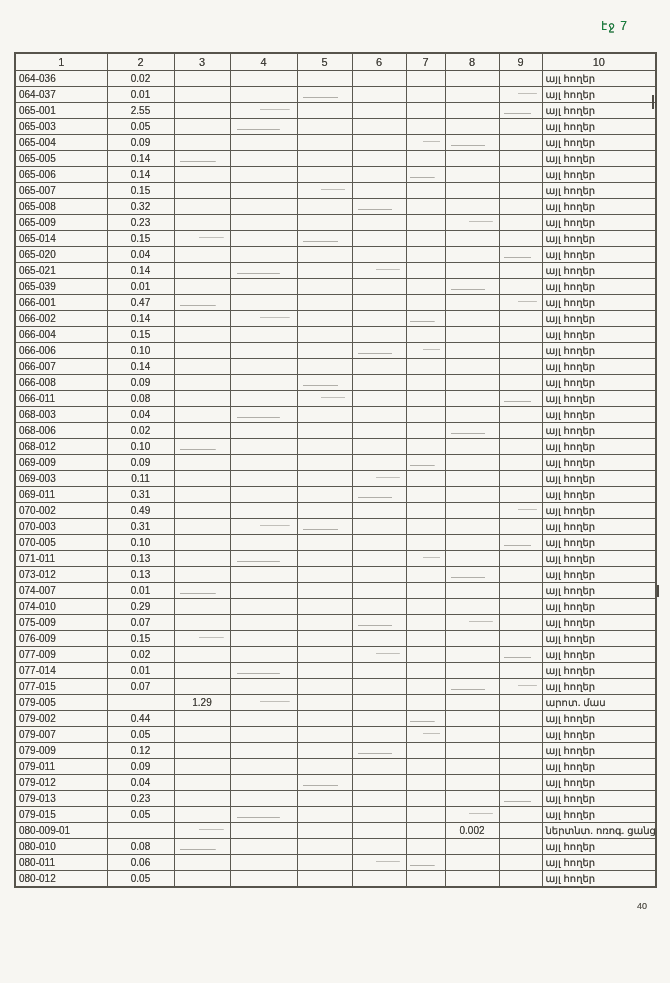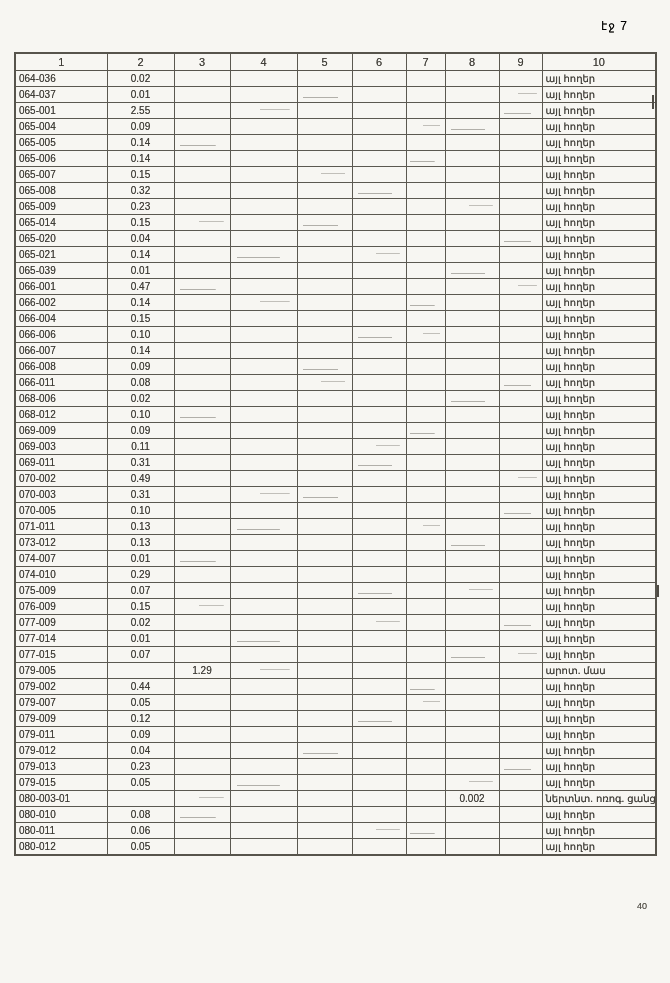--- a/index.html
+++ b/index.html
@@ -4,21 +4,21 @@
 <style>
   html,body{margin:0;padding:0;}
   body{
     width:670px;height:983px;position:relative;overflow:hidden;
     background:#f7f6f2;
     font-family:"Liberation Sans", sans-serif;
     color:#44423c;
   }
   .page-label{
     position:absolute;top:19px;left:601px;
-    font-size:12px;letter-spacing:1px;color:#000000;
+    font-size:12px;letter-spacing:1px;color:#15803d;
     text-shadow:0 0 .6px rgba(70,68,60,.7);
   }
   table.scan{
     position:absolute;left:14px;top:52px;width:641px;
     border-collapse:collapse;table-layout:fixed;
     border:2px solid #57544c;
   }
   .scan th,.scan td{
     border:1px solid #5b5850;
     font-size:10px;line-height:15px;height:15px;
@@ -120,20 +120,32 @@
         <td class="ac"></td>
         <td class="ac smudge2"></td>
         <td class="ac"></td>
         <td class="ac"></td>
         <td class="ac"></td>
         <td class="ac"></td>
         <td class="ac smudge"></td>
         <td class="al">այլ հողեր</td>
       </tr>
       <tr>
+        <td class="al">065-003</td>
+        <td class="ac">0.05</td>
+        <td class="ac"></td>
+        <td class="ac smudge"></td>
+        <td class="ac"></td>
+        <td class="ac"></td>
+        <td class="ac"></td>
+        <td class="ac"></td>
+        <td class="ac"></td>
+        <td class="al">այլ հողեր</td>
+      </tr>
+      <tr>
         <td class="al">065-004</td>
         <td class="ac">0.09</td>
         <td class="ac"></td>
         <td class="ac"></td>
         <td class="ac"></td>
         <td class="ac"></td>
         <td class="ac smudge2"></td>
         <td class="ac smudge"></td>
         <td class="ac"></td>
         <td class="al">այլ հողեր</td>
@@ -324,20 +336,32 @@
         <td class="ac"></td>
         <td class="ac"></td>
         <td class="ac smudge2"></td>
         <td class="ac"></td>
         <td class="ac"></td>
         <td class="ac"></td>
         <td class="ac smudge"></td>
         <td class="al">այլ հողեր</td>
       </tr>
       <tr>
+        <td class="al">068-003</td>
+        <td class="ac">0.04</td>
+        <td class="ac"></td>
+        <td class="ac smudge"></td>
+        <td class="ac"></td>
+        <td class="ac"></td>
+        <td class="ac"></td>
+        <td class="ac"></td>
+        <td class="ac"></td>
+        <td class="al">այլ հողեր</td>
+      </tr>
+      <tr>
         <td class="al">068-006</td>
         <td class="ac">0.02</td>
         <td class="ac"></td>
         <td class="ac"></td>
         <td class="ac"></td>
         <td class="ac"></td>
         <td class="ac"></td>
         <td class="ac smudge"></td>
         <td class="ac"></td>
         <td class="al">այլ հողեր</td>
@@ -624,21 +648,21 @@
         <td class="ac"></td>
         <td class="ac smudge"></td>
         <td class="ac"></td>
         <td class="ac"></td>
         <td class="ac"></td>
         <td class="ac smudge2"></td>
         <td class="ac"></td>
         <td class="al">այլ հողեր</td>
       </tr>
       <tr>
-        <td class="al">080-003-01</td>
+        <td class="al">080-009-01</td>
         <td class="ac"></td>
         <td class="ac smudge2"></td>
         <td class="ac"></td>
         <td class="ac"></td>
         <td class="ac"></td>
         <td class="ac"></td>
         <td class="ac">0.002</td>
         <td class="ac"></td>
         <td class="al">ներտնտ. ոռոգ. ցանց</td>
       </tr>

